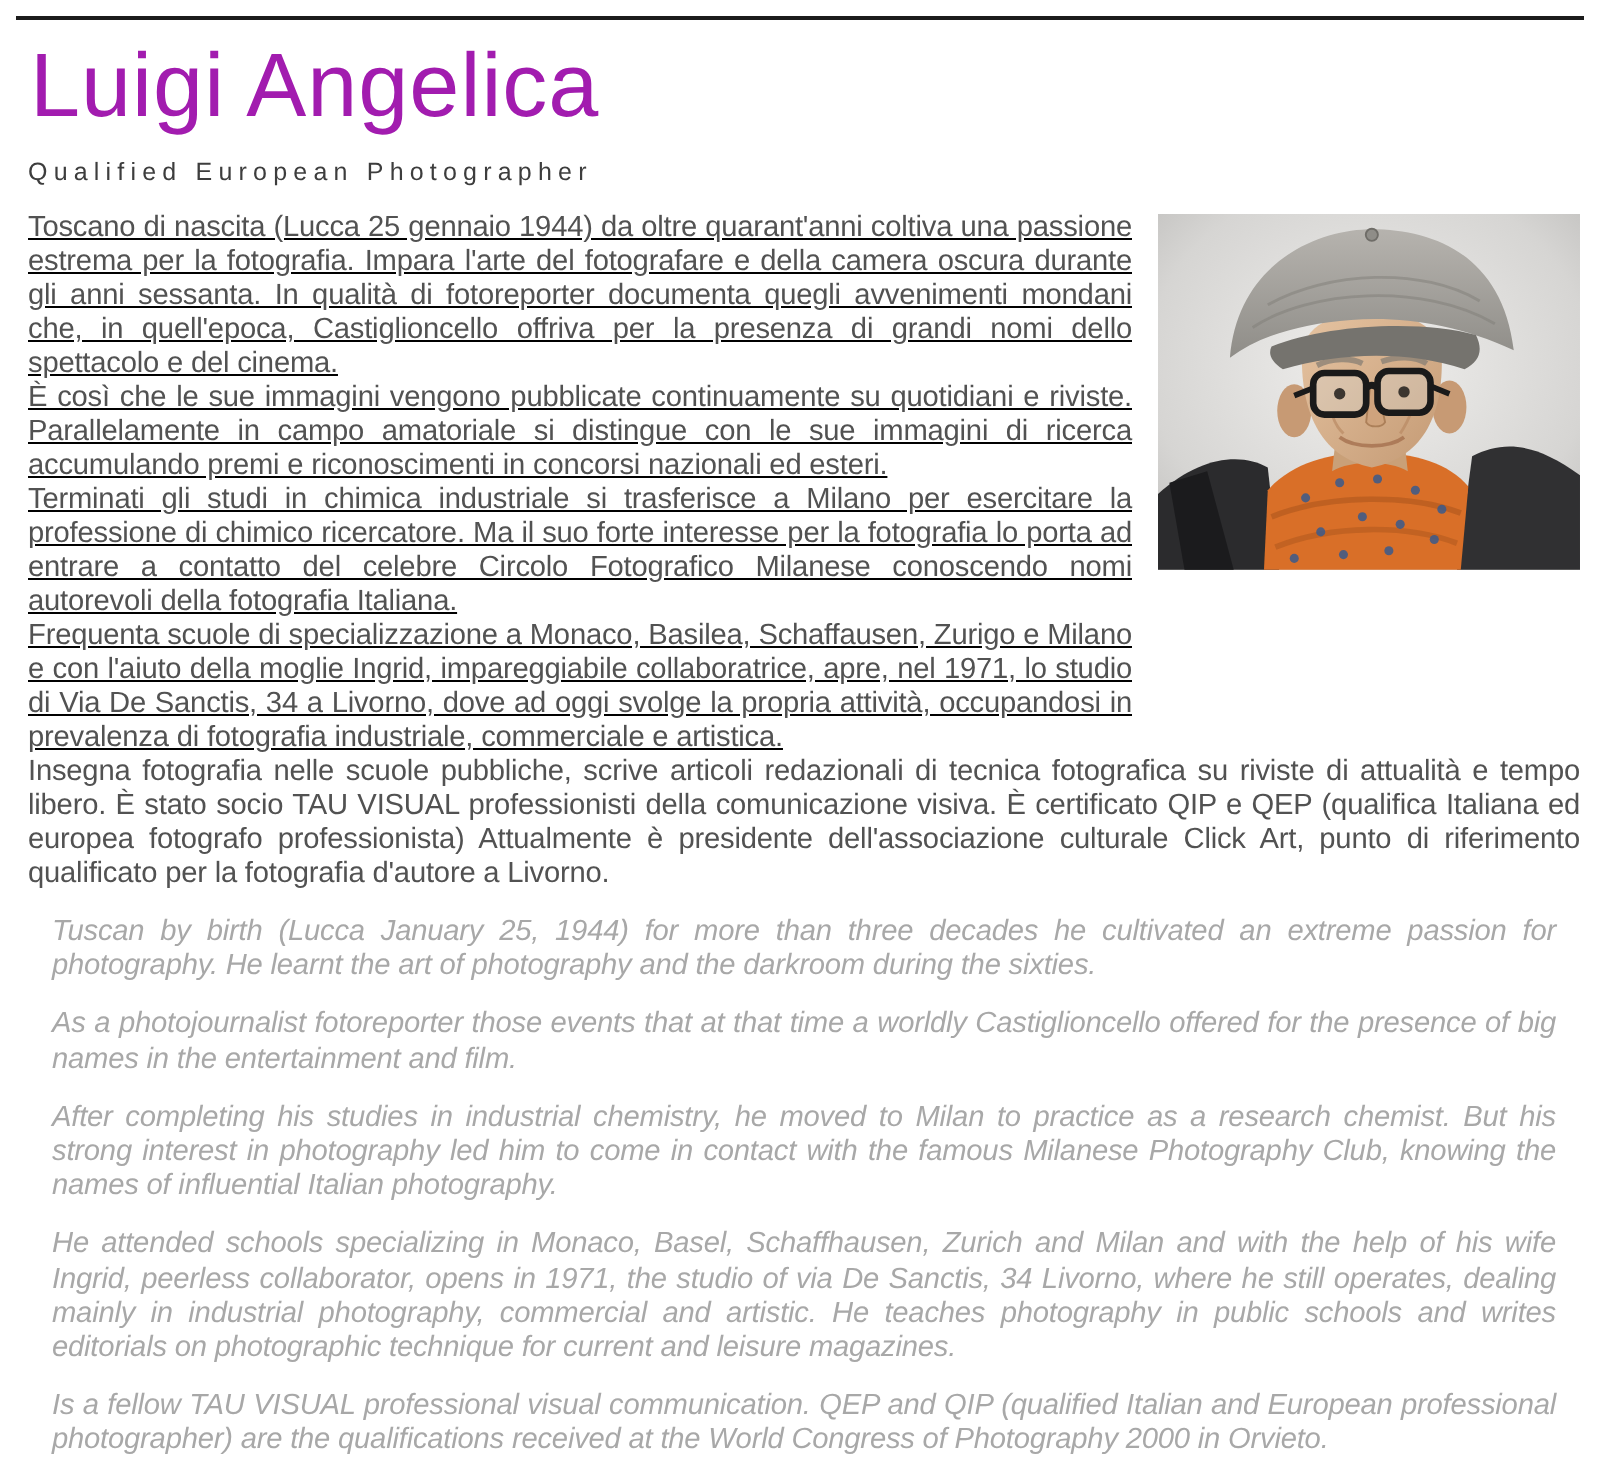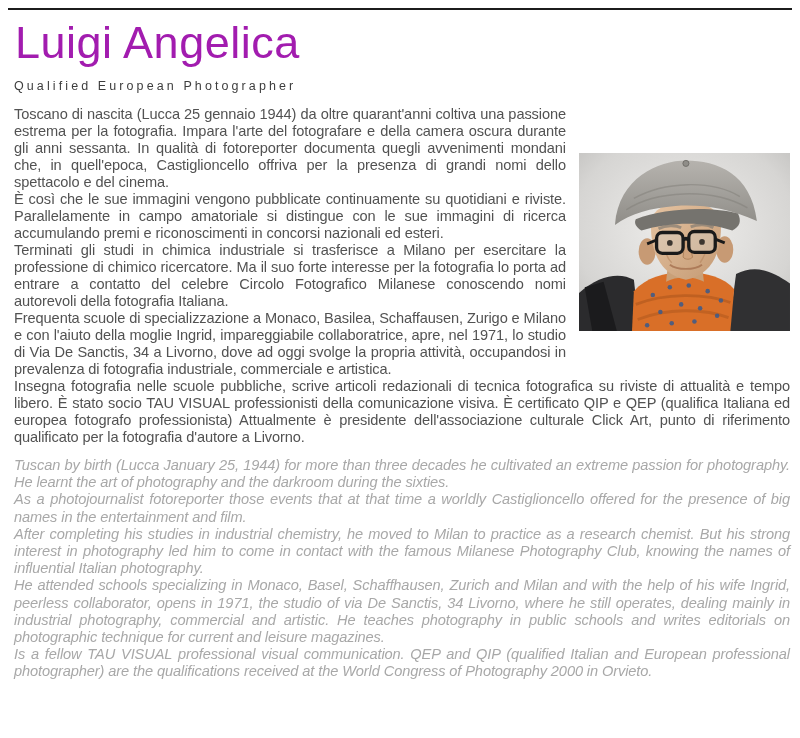--- a/index.html
+++ b/index.html
@@ -11,31 +11,31 @@
   header{padding:9px 14px 0 14px;}
   .title{
     margin:1px;font-size:45px;font-weight:300;color:#a21caf;
     letter-spacing:0.5px;line-height:1.02;
   }
   .subtitle{
     font-size:12.5px;color:#3d3d3d;letter-spacing:3.1px;
     margin-top:13px;font-weight:400;
   }
   main{padding:13px 10px 0 14px;}
-  .bio-top{display:flex;gap:13px;align-items:center;}
+  .bio-top{display:flex;gap:13px;align-items:flex-start;text-decoration:underline;}
   .it-col{flex:0 0 552px;width:552px;}
   p.it, p.it-full{
     margin:0;text-align:justify;font-size:14.6px;line-height:17px;
     color:#525252;letter-spacing:-0.1px;
   }
   .portrait{flex:1 1 auto;margin:1px 0 0 0;padding:0;}
   .portrait svg{display:block;width:100%;height:auto;}
   .en-section{margin-top:11px;}
   p.en-p{
-    margin:0;text-align:justify;font-style:italic;font-size:14.6px;
+    margin:12px;text-align:justify;font-style:italic;font-size:14.6px;
     line-height:17.2px;color:#a8a8a8;letter-spacing:-0.1px;
   }
 </style>
 </head>
 <body>
 
 <div class="page">
 
   <div class="top-rule"></div>
 

